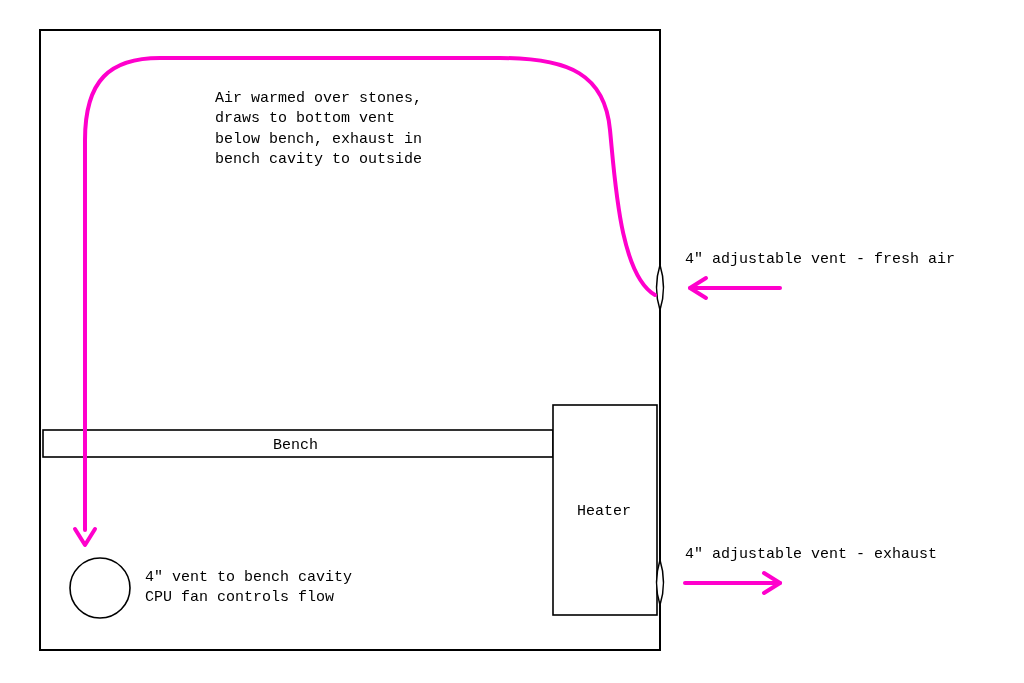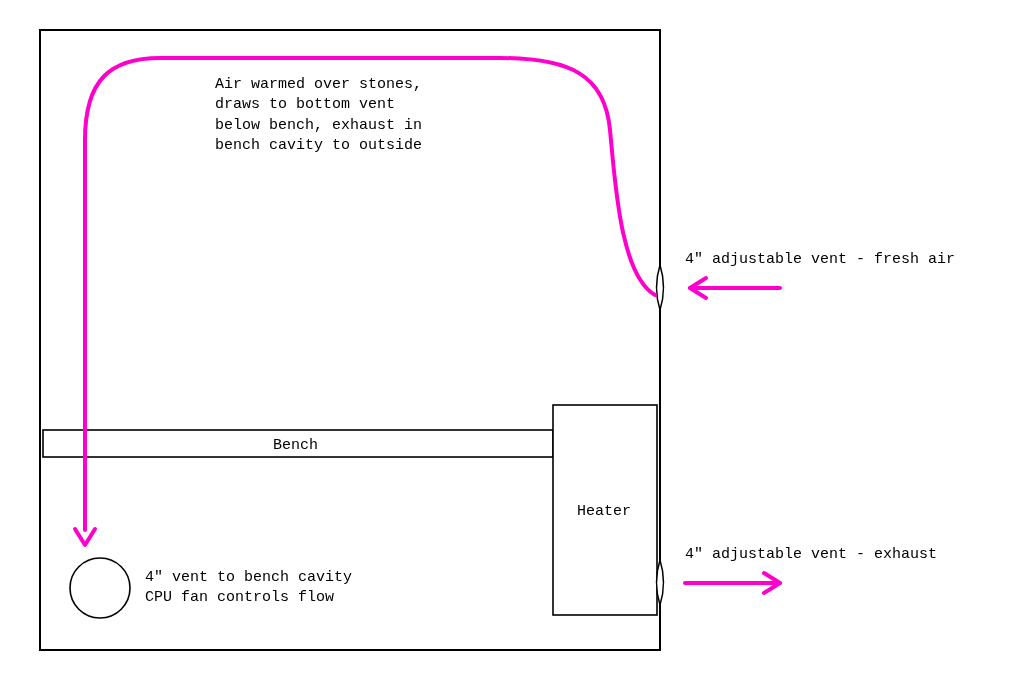--- a/index.html
+++ b/index.html
@@ -34,20 +34,20 @@
     <path d="M 660 265 Q 653 287.5 660 310 Q 667 287.5 660 265 Z" fill="#fff" stroke="#000000" stroke-width="1.5"></path>
     <path d="M 660 560 Q 653 582.5 660 605 Q 667 582.5 660 560 Z" fill="#fff" stroke="#000000" stroke-width="1.5"></path>
     <path d="M 655 295 C 620 275, 615 180, 610 130 C 605 75, 570 58, 500 58 L 160 58 C 110 58, 85 80, 85 140 L 85 530" fill="none" stroke="#ff00cc" stroke-width="4" stroke-linecap="round"></path>
     <path d="M 75 529 L 85 545 L 95 529" fill="none" stroke="#ff00cc" stroke-width="4" stroke-linecap="round" stroke-linejoin="round"></path>
     <line x1="780" y1="288" x2="690" y2="288" stroke="#ff00cc" stroke-width="4" stroke-linecap="round"></line>
     <path d="M 706 278 L 690 288 L 706 298" fill="none" stroke="#ff00cc" stroke-width="4" stroke-linecap="round" stroke-linejoin="round"></path>
     <line x1="685" y1="583" x2="780" y2="583" stroke="#ff00cc" stroke-width="4" stroke-linecap="round"></line>
     <path d="M 764 573 L 780 583 L 764 593" fill="none" stroke="#ff00cc" stroke-width="4" stroke-linecap="round" stroke-linejoin="round"></path>
   </svg>
 
-<div class="label" style="left: 215px; top: 75px;">Air warmed over stones,
+<div class="label" style="left: 215px; top: 89px;">Air warmed over stones,
 draws to bottom vent
 below bench, exhaust in
 bench cavity to outside</div>
 <div class="label" style="left: 145px; top: 568px;">4" vent to bench cavity
 CPU fan controls flow</div>
 <div class="label" style="left: 685px; top: 250px;">4" adjustable vent - fresh air</div>
 <div class="label" style="left: 685px; top: 545px;">4" adjustable vent - exhaust</div>
 
 </body></html>

